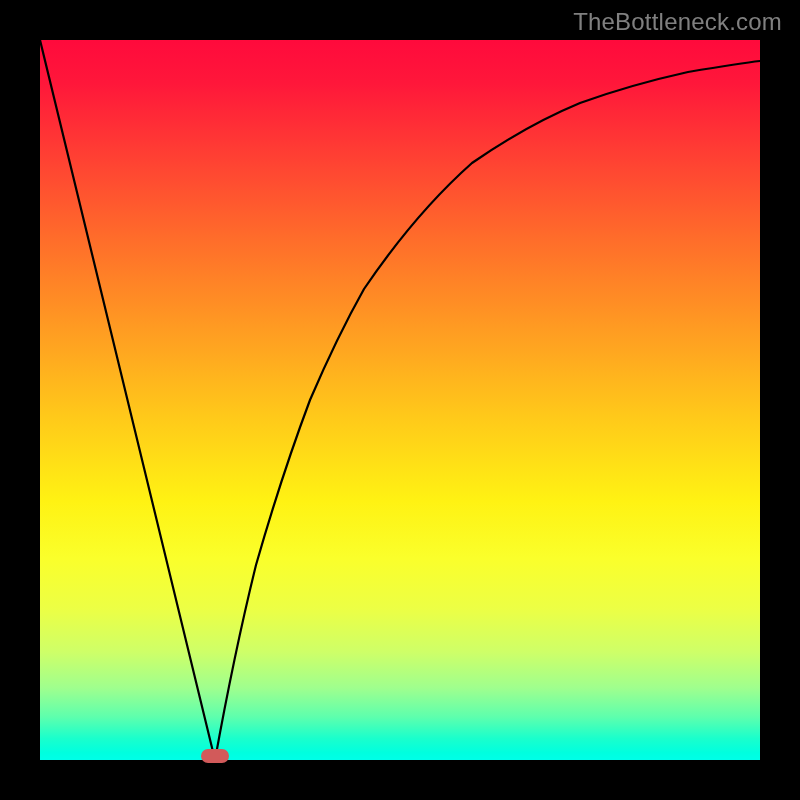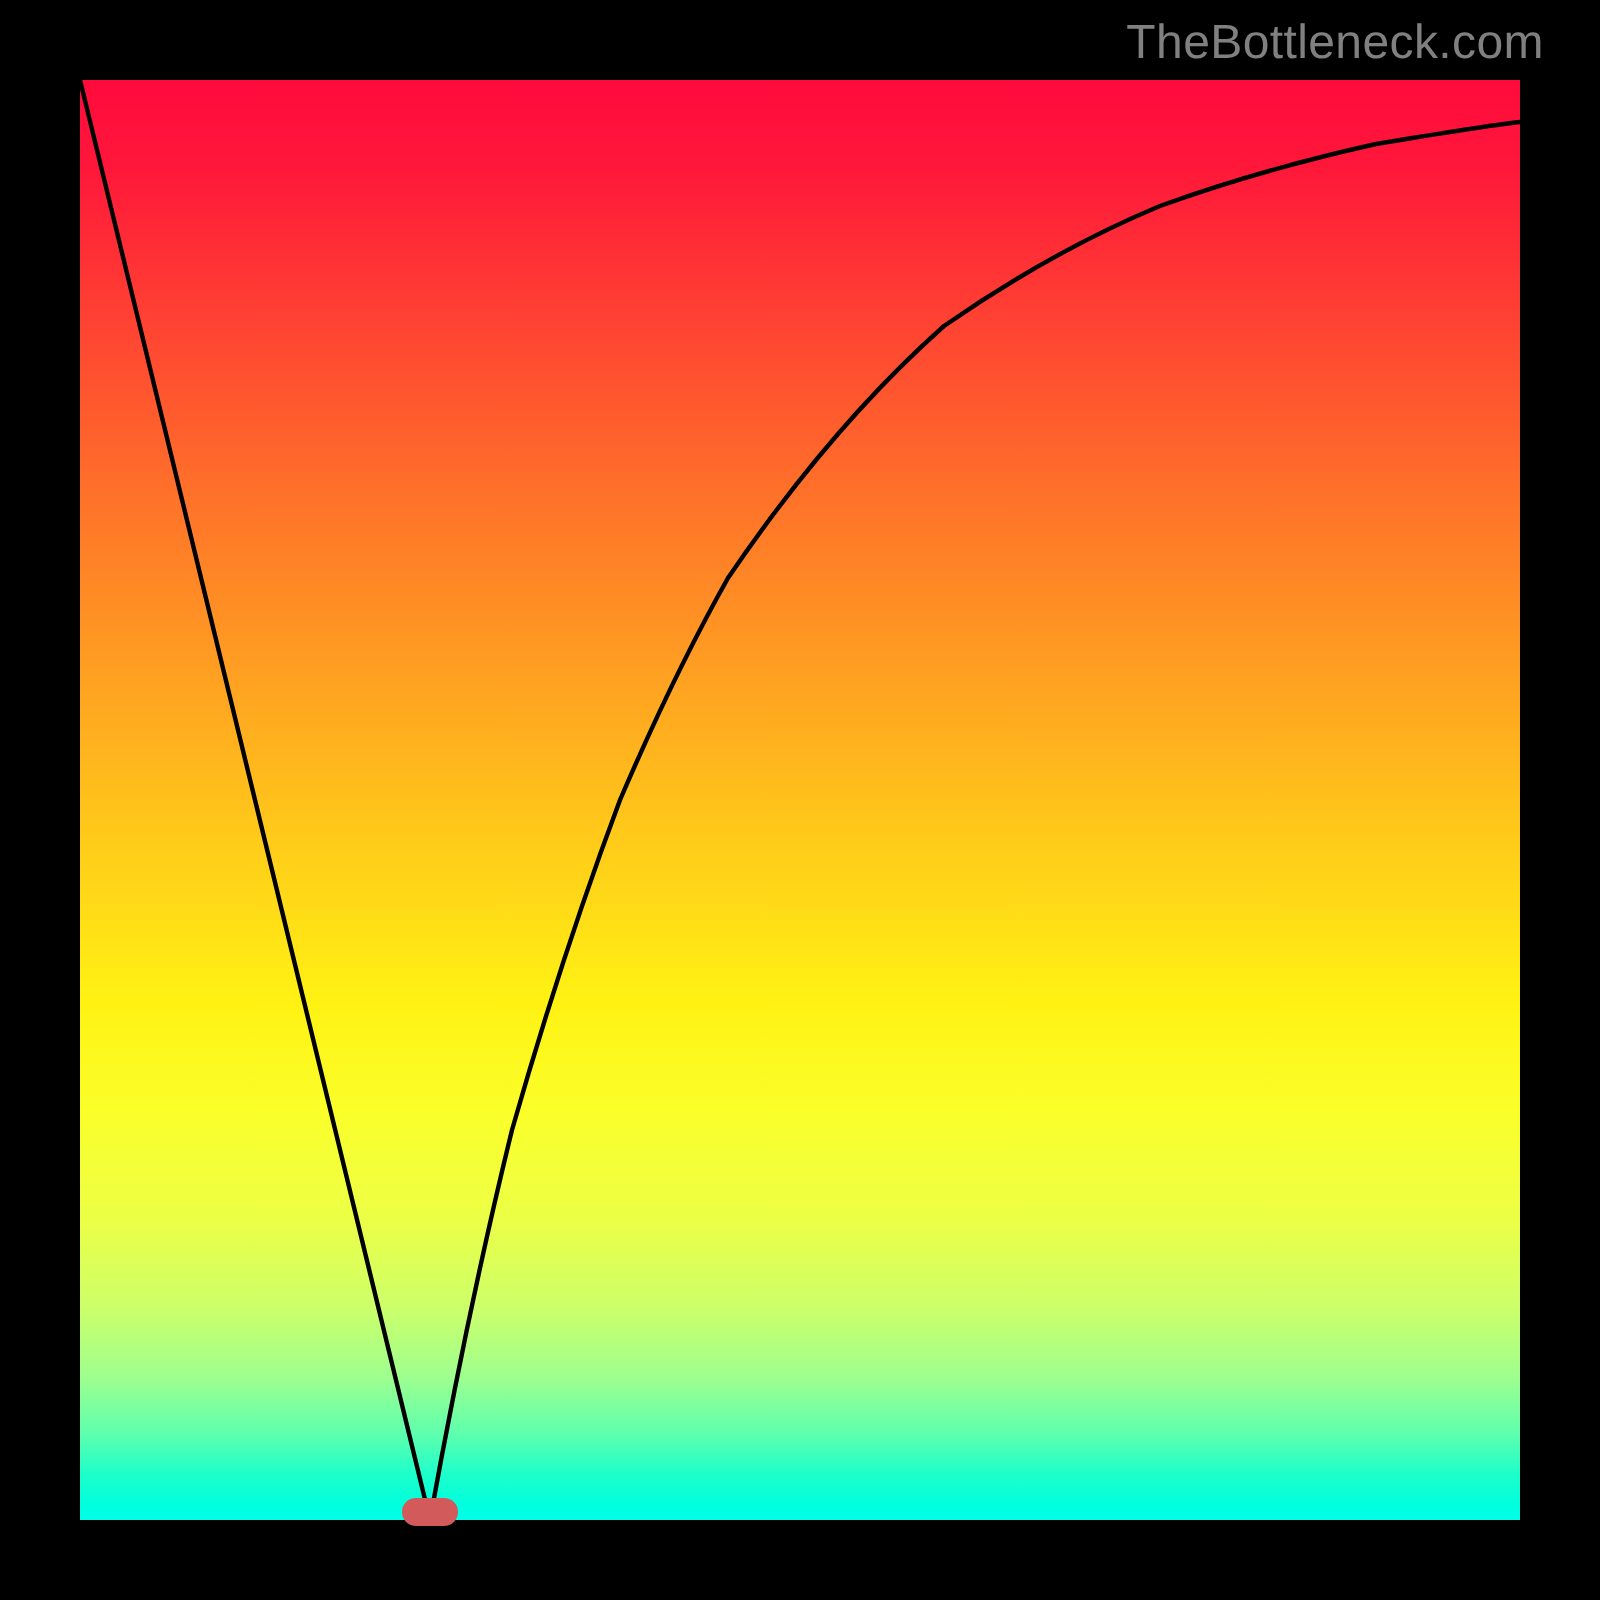--- a/index.html
+++ b/index.html
@@ -37,21 +37,21 @@
       #9fff8e 90%,
       #5effad 94%,
       #1affcc 97%,
       #00ffdf 99%,
       #00ffe8 100%
     );
   }
   .watermark {
     position: absolute;
     top: 8px;
-    right: 28px;
+    right: 18px;
     color: #808080;
     font-size: 24px;
     font-weight: 500;
     letter-spacing: 0.2px;
     user-select: none;
   }
   svg.curve {
     position: absolute;
     left: 0;
     top: 0;

